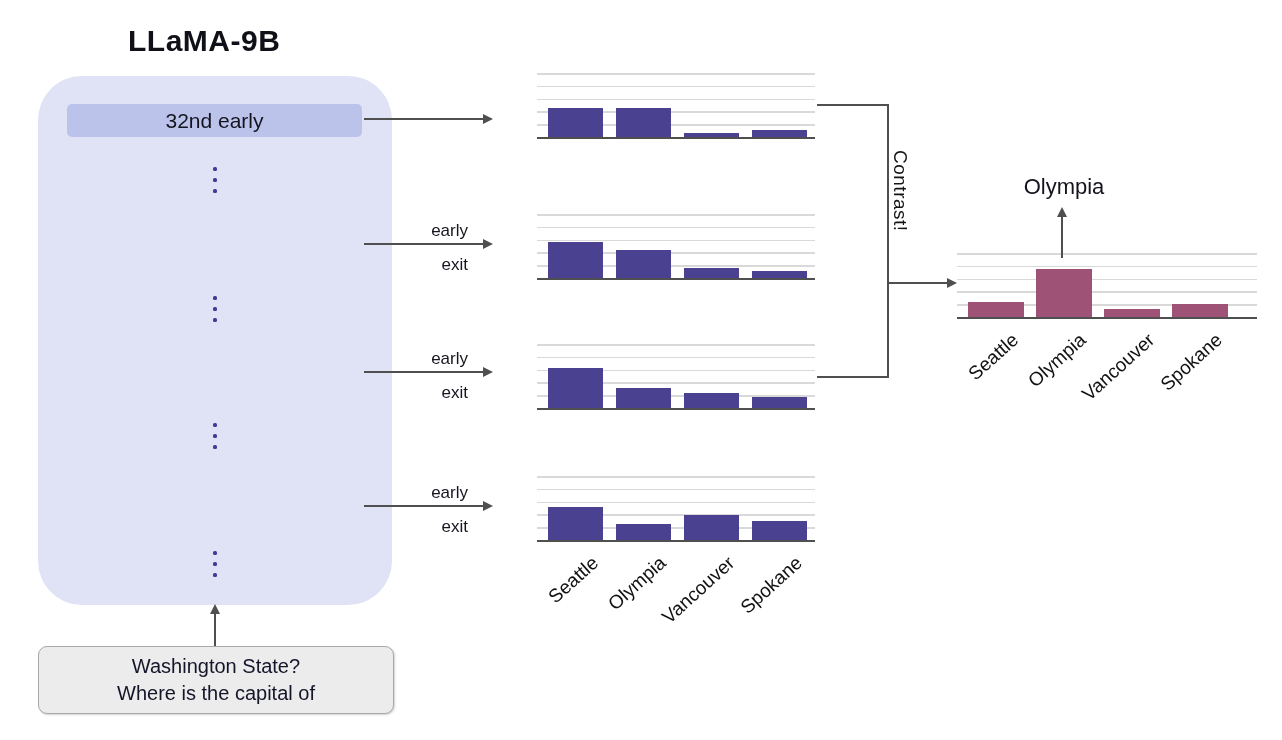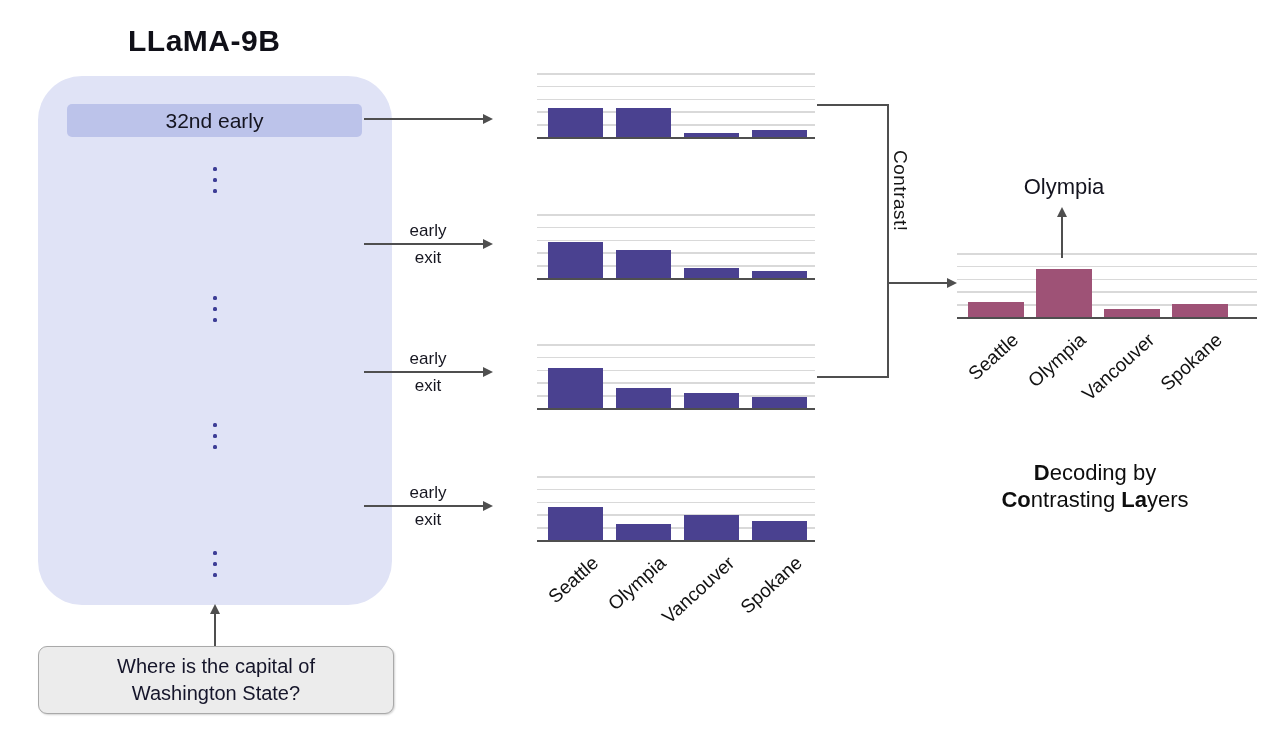--- a/index.html
+++ b/index.html
@@ -20,22 +20,22 @@
 
   .harrow{position:absolute;height:0;border-top:2px solid #4f4f4f;}
   .harrow .head{position:absolute;right:-9px;top:-6px;width:0;height:0;
                 border-left:10px solid #4f4f4f;border-top:5px solid transparent;
                 border-bottom:5px solid transparent;}
   .varrow{position:absolute;width:0;border-left:2px solid #4f4f4f;}
   .varrow .head{position:absolute;top:-9px;left:-6px;width:0;height:0;
                 border-bottom:10px solid #4f4f4f;border-left:5px solid transparent;
                 border-right:5px solid transparent;}
 
-  .ee{position:absolute;left:388px;width:80px;text-align:center;font-size:17px;
-      color:#161620;display:flex;flex-direction:column;gap:7px;line-height:20px;}
+  .ee{position:absolute;left:388px;width:80px;text-align:right;font-size:17px;
+      color:#161620;display:flex;flex-direction:column;gap:14px;line-height:20px;}
 
   .chart{position:absolute;left:537px;width:278px;height:64px;
          border-bottom:2.5px solid #4f4f4f;}
   .chart .grid{position:absolute;left:0;right:0;height:1.5px;background:#d9d9d9;}
   .chart .bars{position:absolute;left:0;right:0;top:0;bottom:0;display:flex;
                align-items:flex-end;padding-left:11px;gap:13px;}
   .chart .bar{width:55px;}
   .chart.contrast{left:957px;top:253px;width:300px;}
   .chart.contrast .bars{gap:12px;}
   .chart.contrast .bar{width:56px;}
@@ -204,26 +204,22 @@
       <span style="right: 181px;">Olympia</span>
       <span style="right: 113px;">Vancouver</span>
       <span style="right: 45px;">Spokane</span>
     </div>
 
   <div class="answer">Olympia</div>
   <div class="varrow" style="left:1061px;top:216px;height:42px">
       <i class="head"></i>
     </div>
 
-  <div class="caption" id="caption">
-      <div><span style="font-weight: 700;">D</span><span>ecoding by</span></div>
-      <div><span style="font-weight: 700;">Co</span><span>ntrasting </span><span style="font-weight: 700;">La</span><span>yers</span></div>
-    </div>
 
   <div class="varrow" style="left:214px;top:613px;height:33px">
       <i class="head"></i>
     </div>
   <div class="qbox">
+    <div>Washington State?</div>
     <div>Where is the capital of</div>
-    <div>Washington State?</div>
   </div>
 
 </div>
 
 </body></html>

